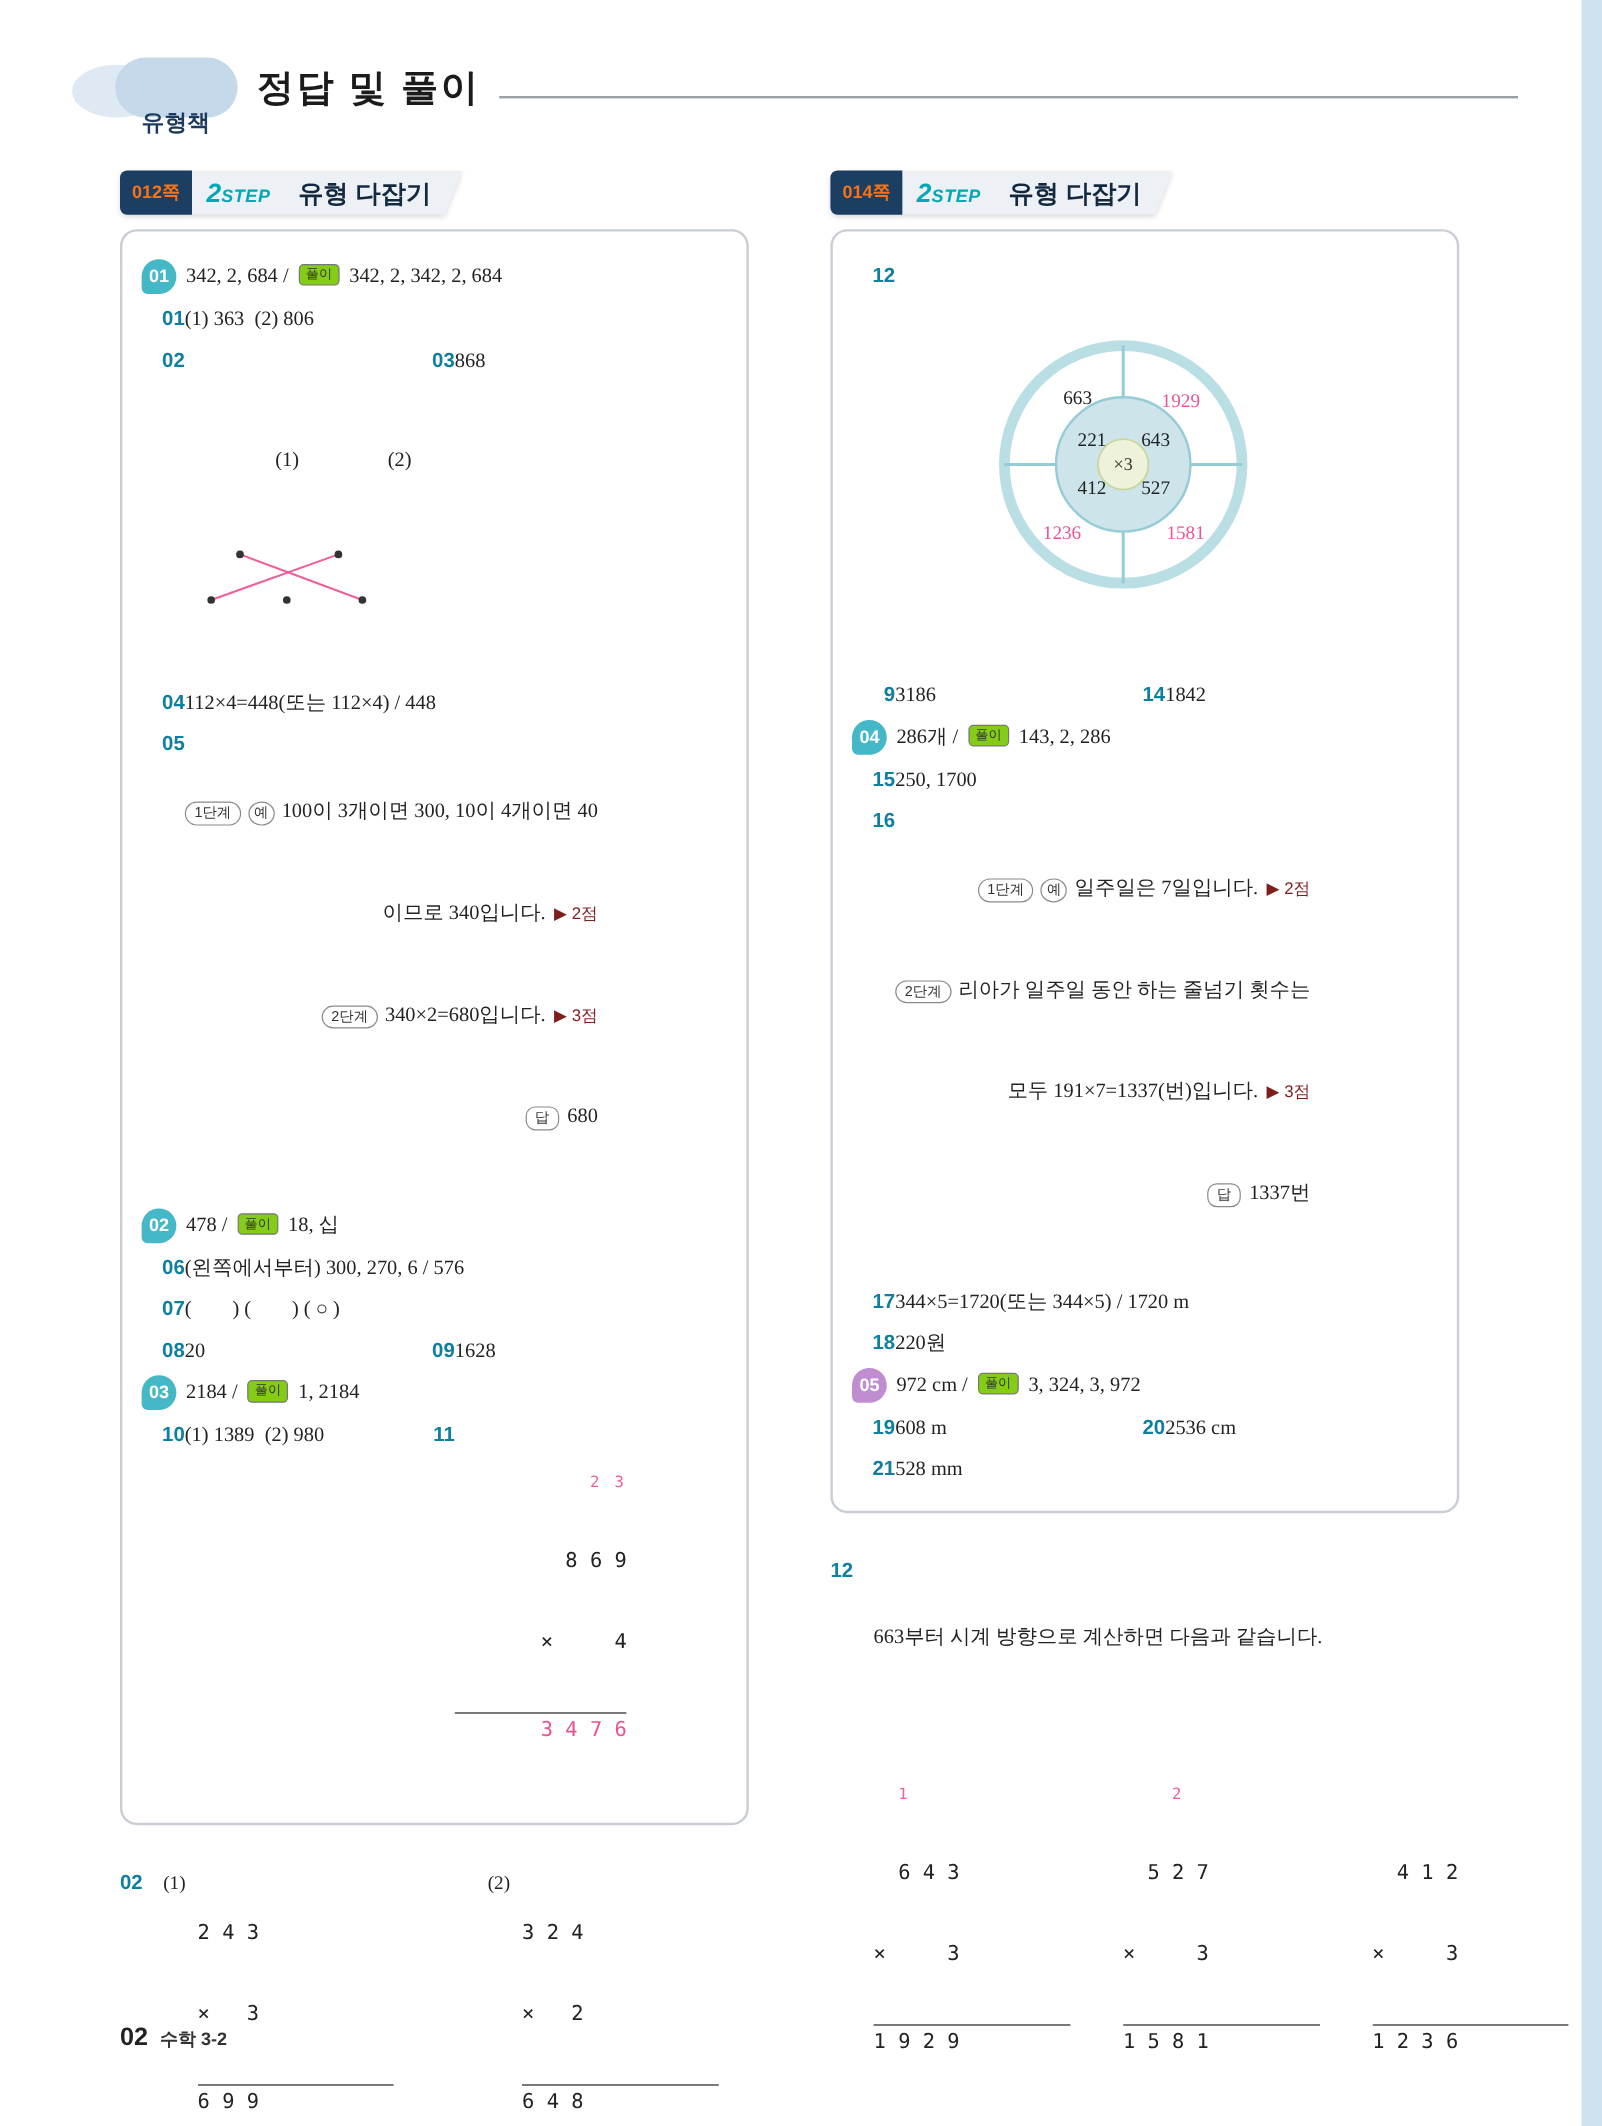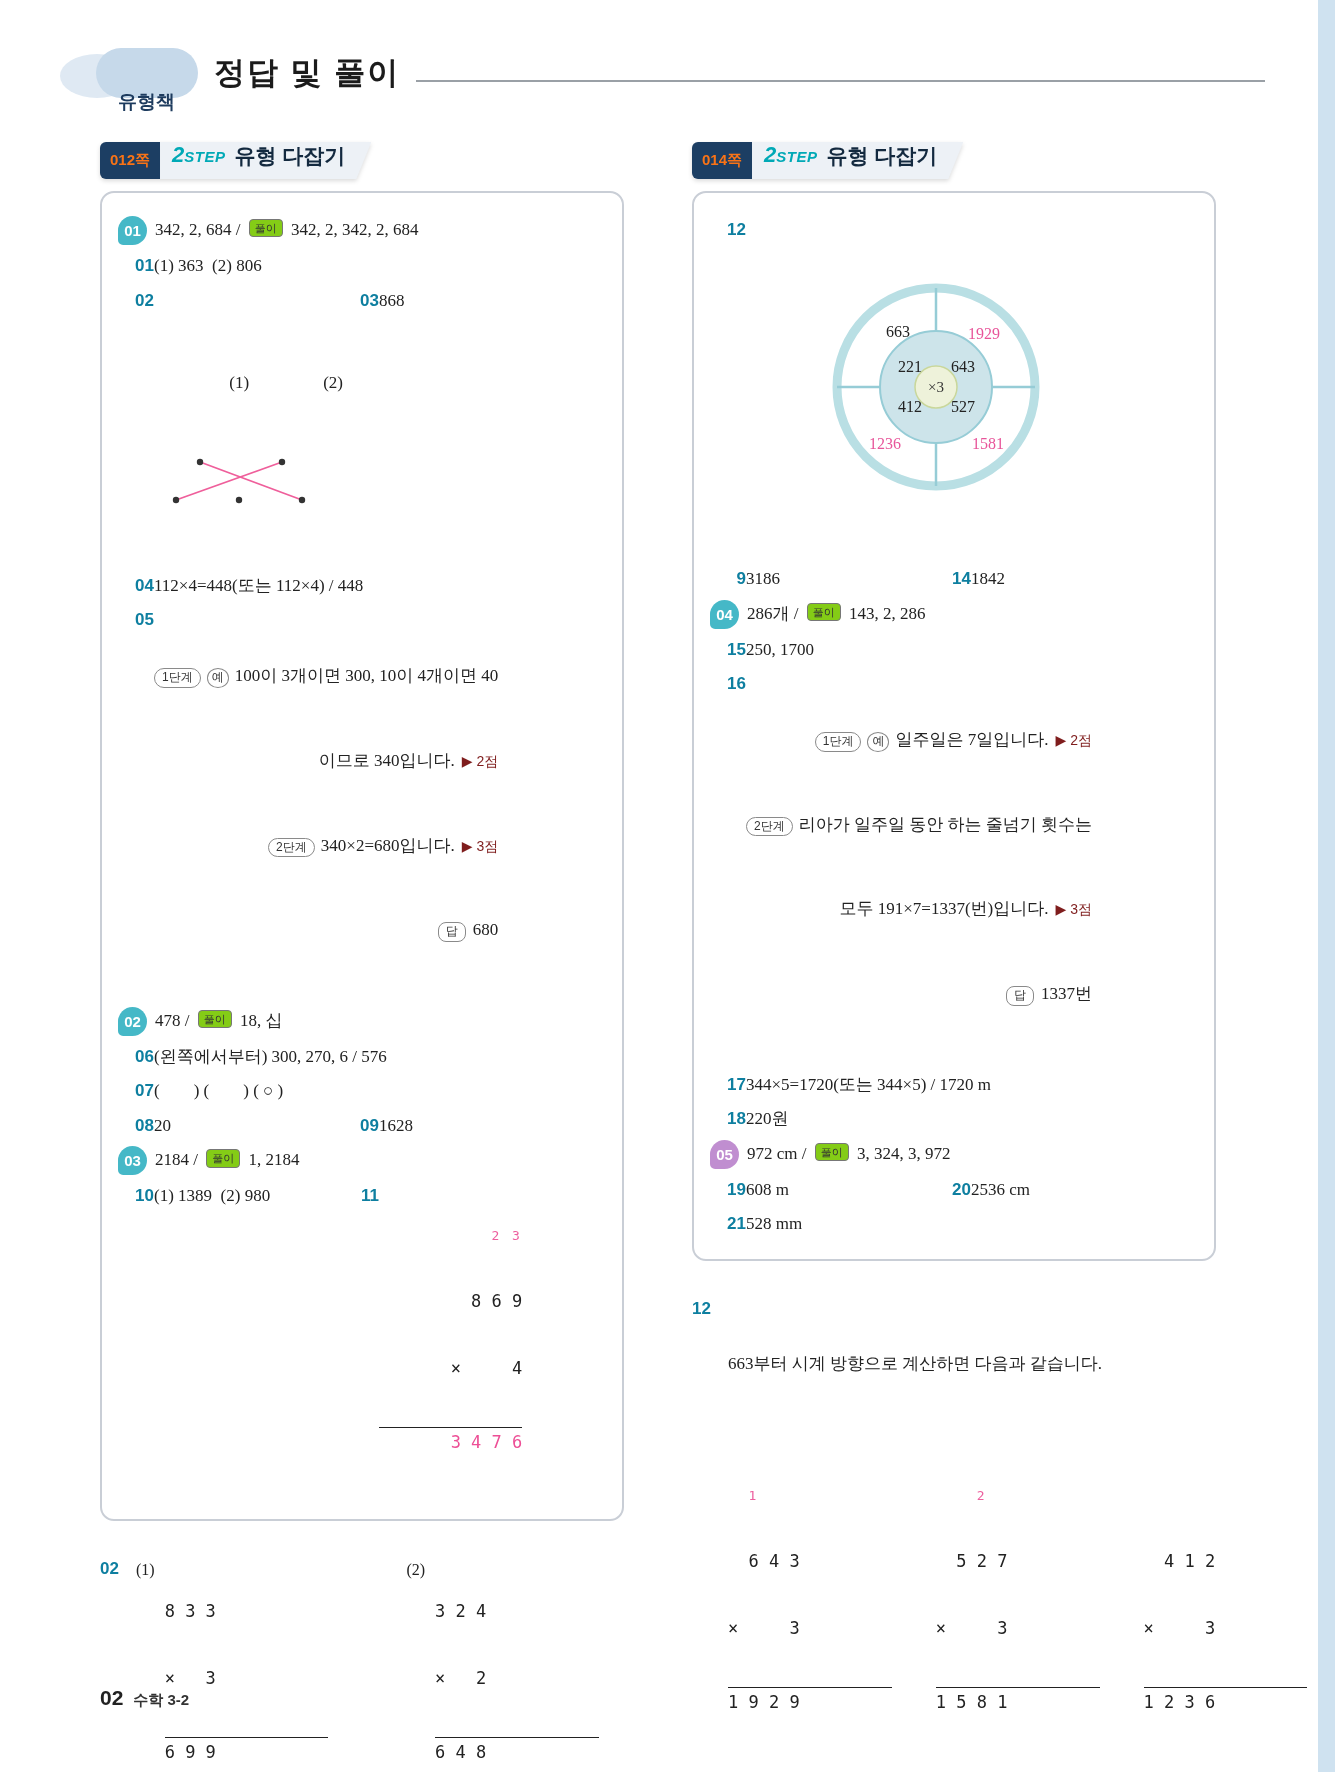--- a/index.html
+++ b/index.html
@@ -16,21 +16,21 @@
   .header .title { margin:0; font-family:"Liberation Sans","DejaVu Sans",sans-serif; font-weight:800; font-size:31px; color:#1b1b1b; letter-spacing:2px; }
   .header .rule { flex:1; height:2px; background:#9aa0a6; margin-top:16px; }
 
   
   .columns { position:absolute; top:142px; left:100px; display:flex; gap:68px; }
   .col { width:524px; }
 
   
   .sec { display:flex; align-items:stretch; height:37px; margin-bottom:12px; filter:drop-shadow(0 2px 2px rgba(0,0,0,.14)); }
   .sec-page { display:flex; align-items:center; background:#1c3e63; color:#f97316; font-family:"Liberation Sans","DejaVu Sans",sans-serif; font-weight:bold; font-size:15px; padding:0 10px; border-radius:6px 0 0 6px; }
-  .sec-body { display:flex; gap:9px; background:#edf1f6; padding:0 26px 0 12px; clip-path:polygon(0 0,100% 0,calc(100% - 15px) 100%,0 100%); }
+  .sec-body { display:flex; align-items:center; gap:23px; background:#edf1f6; padding:0 26px 0 12px; clip-path:polygon(0 0,100% 0,calc(100% - 15px) 100%,0 100%); }
   .sec-step { font-family:"Liberation Sans","DejaVu Sans",sans-serif; font-weight:800; color:#00a9b6; font-style:italic; }
   .sec-step .n { font-size:22px; } .sec-step .w { font-size:15px; letter-spacing:.5px; }
   .sec-title { font-family:"Liberation Sans","DejaVu Sans",sans-serif; font-weight:800; font-size:21px; color:#13293f; }
 
   
   .answer-box { border:2px solid #c9ced6; border-radius:14px; padding:16px 16px 14px 16px; background:#fff; }
   .brow { display:flex; align-items:flex-start; margin:7px 0;text-align:right; }
   .pair { display:flex; align-items:flex-start; width:225px; flex-shrink:0; }
   .pair2 { display:flex; align-items:flex-start; flex:1; }
   .qnum { font-family:"Liberation Sans","DejaVu Sans",sans-serif; font-weight:bold; font-size:17px; color:#0e7fa0; width:36px; flex-shrink:0; line-height:1.62; }
@@ -198,21 +198,21 @@
       </div>
 
       <div class="sols">
 
         <div class="srow">
           <span class="qnum">02</span>
           <div class="scontent multrow">
             <span class="munit">
               <span class="mlabel nocarry">(1)</span>
               <span class="mult">
-                <div>8 3 3</div>
+                <div>2 4 3</div>
                 <div>×   3</div>
                 <div class="res">6 9 9</div>
               </span>
             </span>
             <span class="munit">
               <span class="mlabel nocarry">(2)</span>
               <span class="mult">
                 <div>3 2 4</div>
                 <div>×   2</div>
                 <div class="res">6 4 8</div>

